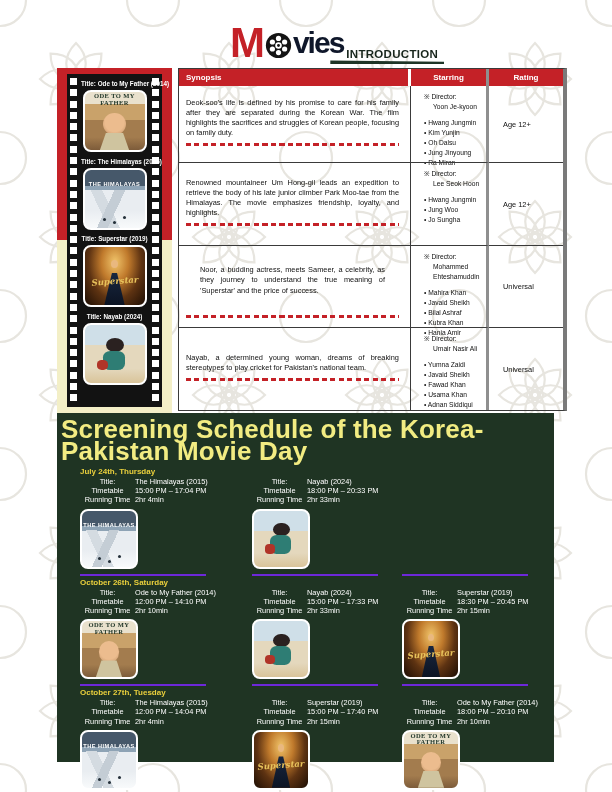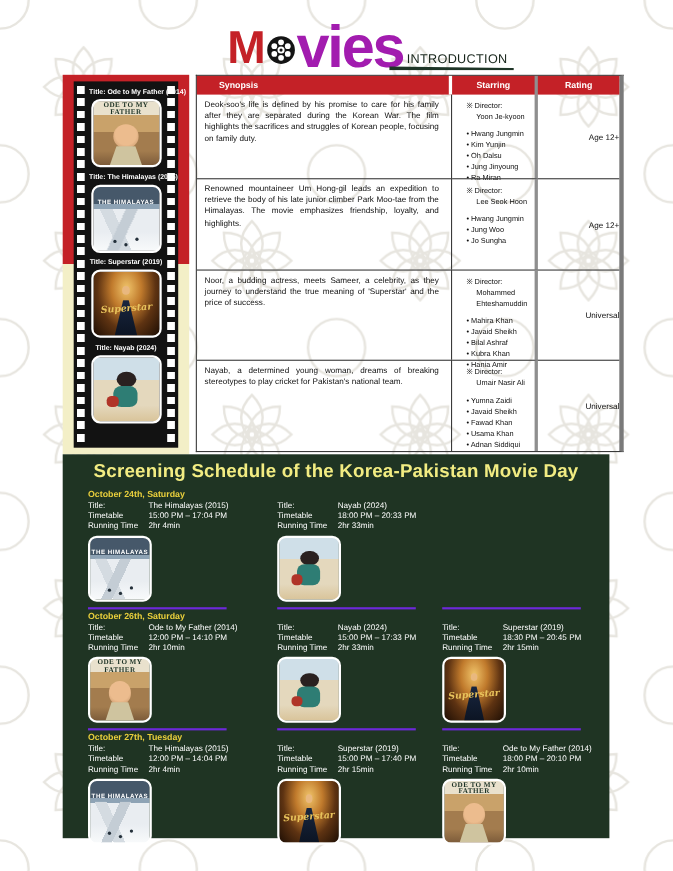--- a/index.html
+++ b/index.html
@@ -5,22 +5,22 @@
   html,body{margin:0;padding:0;}
   body{width:612px;height:792px;position:relative;overflow:hidden;background:#ffffff;
        font-family:"Liberation Sans",sans-serif;}
   .bg-pattern{position:absolute;inset:0;z-index:0;}
   .layer{position:absolute;z-index:1;}
 
   
   .logo{top:26px;left:0;width:612px;display:flex;justify-content:center;align-items:flex-end;transform:translateX(28px);}
   .logo-m{font-size:42px;font-weight:bold;color:#c42127;line-height:34px;letter-spacing:-2px;}
   .logo-reel{width:27px;height:27px;margin:0 1px 1px 2px;}
-  .logo-rest{font-size:54px;font-weight:bold;color:#a21caf;line-height:34px;letter-spacing:-2px;}
-  .logo-sub{position:relative;font-size:11.5px;font-weight:normal;color:#17251b;margin-left:3px;line-height:12px;letter-spacing:0.3px;}
+  .logo-rest{font-size:30px;font-weight:bold;color:#0f172a;line-height:34px;letter-spacing:-2px;}
+  .logo-sub{position:relative;font-size:11.5px;font-weight:bold;color:#17251b;margin-left:3px;line-height:12px;letter-spacing:0.3px;}
   .logo-sub::after{content:"";position:absolute;left:-16px;right:-6px;bottom:-4px;height:4px;background:#1e3527;
        clip-path:polygon(0 10%,100% 45%,100% 100%,0 100%);}
 
   
   .fs-frame{left:57px;top:68px;width:115px;height:345px;
        background:linear-gradient(180deg,#c42127 0 172px,#f3efc7 172px 100%);}
   .fs-strip{position:absolute;left:10px;top:6px;width:95px;height:333px;background:#121212;}
   .sprk{position:absolute;top:4px;bottom:4px;width:7px;
        background:repeating-linear-gradient(180deg,#ffffff 0 7px,transparent 7px 11.3px);}
   .sprk.l{left:3px;} .sprk.r{right:3px;}
@@ -61,43 +61,43 @@
   .p-nay .p-fig::before{content:"";position:absolute;left:36%;top:22%;width:30%;height:24%;border-radius:50%;background:#2a2120;}
   .p-nay .p-fig::after{content:"";position:absolute;left:30%;top:44%;width:38%;height:34%;border-radius:32%;background:#2e7d74;}
   .p-bag{position:absolute;z-index:2;left:20%;top:60%;width:19%;height:17%;border-radius:40%;background:#b03428;}
 
   
   .movie-table{left:178px;top:68px;display:grid;grid-template-columns:232px 78px 74px;
        grid-template-rows:17px 76px 83px 82px 83px;
        border:1px solid #3a3a3a;border-right:4px solid #7a7a7a;box-sizing:content-box;background:transparent;}
   .tc{box-sizing:border-box;position:relative;}
   .th{background:#c42127;color:#fff;font-weight:bold;font-size:8px;display:flex;align-items:center;}
-  .th-syn{padding-left:20px;border-right:3px solid #ffffff;}
+  .th-syn{padding-left:7px;border-right:3px solid #ffffff;}
   .th-star{justify-content:center;border-right:3px solid #8f8f8f;}
   .th-rate{justify-content:center;}
-  .td-syn{border-right:1px solid #3a3a3a;display:flex;flex-direction:row;justify-content:center;
+  .td-syn{border-right:1px solid #3a3a3a;display:flex;flex-direction:column;justify-content:center;
        padding:4px 11px 8px 7px;font-size:7.4px;line-height:1.38;color:#101010;text-align:justify;}
   .td-star{border-right:3px solid #8f8f8f;padding:6px 3px 3px 13px;font-size:6.7px;line-height:1.5;color:#101010;}
-  .td-rate{display:flex;align-items:center;justify-content:flex-end;font-size:7.4px;color:#101010;padding-left:14px;}
+  .td-rate{display:flex;align-items:center;justify-content:flex-start;font-size:7.4px;color:#101010;padding-left:14px;}
   .bt{border-top:1px solid #3a3a3a;}
   .dash{margin-top:5px;height:3px;flex:none;
        background:repeating-linear-gradient(90deg,#c42127 0 5px,transparent 5px 8.5px);}
   .dir-name{padding-left:9px;}
   .cast{list-style:none;margin:6px 0 0;padding:0;}
   .cast li::before{content:"• ";}
 
   
   .schedule{left:57px;top:413px;width:497px;height:349px;background:#1f3423;color:#fff;box-sizing:border-box;}
-  .sched-title{margin:5px 4px 3px;text-align:center;font-size:17px;line-height:22px;font-weight:bold;color:#f2ec82;letter-spacing:0.2px;}
+  .sched-title{margin:5px 4px 3px;font-size:26px;line-height:22px;font-weight:bold;color:#f2ec82;letter-spacing:0.2px;}
   .days{margin-left:23px;}
   .day-grid{display:grid;grid-template-columns:172px 150px 152px;}
   .cell .inner{width:126px;padding-top:2px;}
   .day.lined .cell.has-entry .inner{border-top:2px solid #6d28d9;}
   .day-date{height:10px;font-size:8px;line-height:10px;font-weight:bold;color:#e9cf3c;white-space:nowrap;}
-  .kv{display:flex;font-size:7.4px;line-height:9.2px;}
+  .kv{display:flex;font-size:7.4px;line-height:9.2px;text-align:center;}
   .kv .k{width:55px;flex:none;}
   .kv .v{white-space:nowrap;}
 </style>
 </head>
 <body>
 
 <svg class="bg-pattern" width="612" height="792" xmlns="http://www.w3.org/2000/svg">
   <defs>
     <pattern id="damask" width="153" height="158" patternUnits="userSpaceOnUse">
       <g stroke="#e7e5df" stroke-width="2.2" fill="none">
@@ -214,21 +214,21 @@
       <li>Hwang Jungmin</li>
       <li>Jung Woo</li>
       <li>Jo Sungha</li>
     </ul>
   </div>
   <div class="tc td-rate bt">
       <span>Age 12+</span>
     </div>
 
   <div class="tc td-syn bt">
-    <p style="margin:0">Noor, a budding actress, meets Sameer, a celebrity, as they journey to understand the true meaning of 'Superstar' and the price of success.</p>
+    <p style="margin:14px">Noor, a budding actress, meets Sameer, a celebrity, as they journey to understand the true meaning of 'Superstar' and the price of success.</p>
     <div class="dash"></div>
   </div>
   <div class="tc td-star bt">
     <div>※ Director:</div>
     <div class="dir-name">Mohammed Ehteshamuddin</div>
     <ul class="cast">
       <li>Mahira Khan</li>
       <li>Javaid Sheikh</li>
       <li>Bilal Ashraf</li>
       <li>Kubra Khan</li>
@@ -260,21 +260,21 @@
 </section>
 
 <section class="layer schedule">
   <h2 class="sched-title">Screening Schedule of the Korea-Pakistan Movie Day</h2>
   <div class="days">
 
     <div class="day">
       <div class="day-grid">
         <div class="cell has-entry">
           <div class="inner">
-            <div class="day-date">October 24th, Saturday</div>
+            <div class="day-date">July 24th, Thursday</div>
             <div class="kv">
                 <span class="k">Title:</span>
                 <span class="v">The Himalayas (2015)</span>
               </div>
             <div class="kv">
                 <span class="k">Timetable</span>
                 <span class="v">15:00 PM – 17:04 PM</span>
               </div>
             <div class="kv">
                 <span class="k">Running Time</span>

